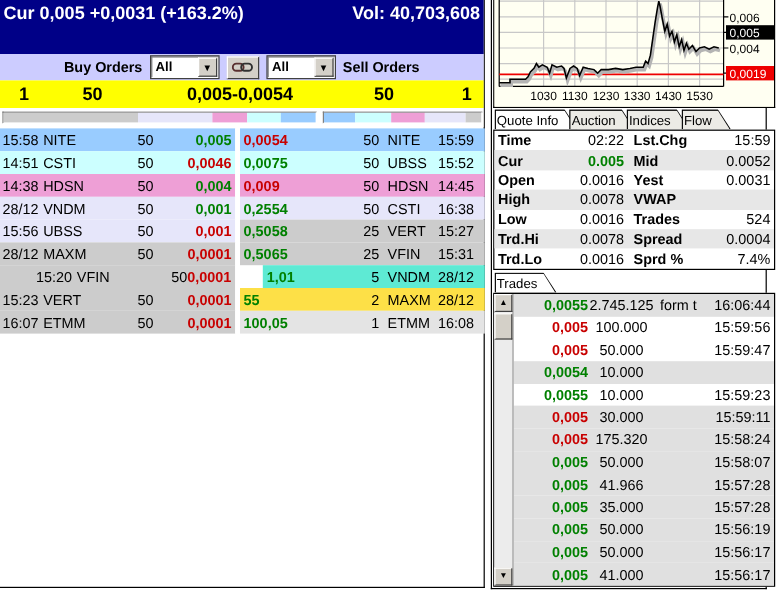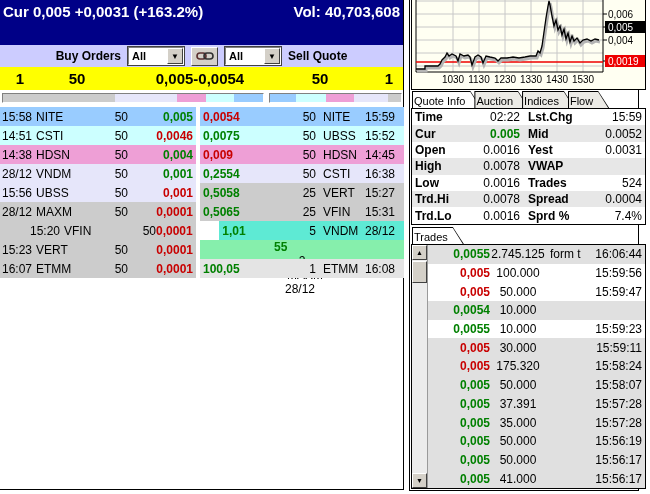--- a/index.html
+++ b/index.html
@@ -128,21 +128,21 @@
       <span class="link-btn">
         <svg width="18" height="10" viewBox="0 0 18 10">
           <rect x="1" y="2" width="9" height="6" rx="3" fill="none" stroke="#5a3030" stroke-width="1.6"></rect>
           <rect x="8" y="2" width="9" height="6" rx="3" fill="none" stroke="#303030" stroke-width="1.6"></rect>
         </svg>
       </span>
       <span class="dd">
         <span class="dd-val">All</span>
         <span class="dd-btn">▼</span>
       </span>
-      <span class="tlabel">Sell Quote</span>
+      <span class="tlabel">Sell Orders</span>
     </div>
 
     <div id="lw-summary">
       <span id="sum-bo">1</span>
       <span id="sum-bs">50</span>
       <span id="sum-in">0,005-0,0054</span>
       <span id="sum-ss">50</span>
       <span id="sum-so">1</span>
     </div>
 
@@ -270,21 +270,21 @@
           </div>
         </div>
         <div class="book-row">
           <div class="bh-left" style="background: rgb(204, 204, 204);">
             <span class="c-time">15:23</span>
             <span class="c-name">VERT</span>
             <span class="c-qty">50</span>
             <span class="c-price down">0,0001</span>
           </div>
           <div class="bh-gap"></div>
-          <div class="bh-right" style="background: #86efac; flex-direction: column;">
+          <div class="bh-right" style="background: #fde047;">
             <span class="c-price2 up">55</span>
             <span class="c-qty2">2</span>
             <span class="c-name2">MAXM</span>
             <span class="c-time2">28/12</span>
           </div>
         </div>
         <div class="book-row">
           <div class="bh-left" style="background: rgb(204, 204, 204);">
             <span class="c-time">16:07</span>
             <span class="c-name">ETMM</span>
@@ -442,21 +442,21 @@
             <span class="t-size">175.320</span>
             <span class="t-time">15:58:24</span>
           </div>
           <div class="t-row shade">
             <span class="t-price up">0,005</span>
             <span class="t-size">50.000</span>
             <span class="t-time">15:58:07</span>
           </div>
           <div class="t-row shade">
             <span class="t-price up">0,005</span>
-            <span class="t-size">37.391</span>
+            <span class="t-size">41.966</span>
             <span class="t-time">15:57:28</span>
           </div>
           <div class="t-row shade">
             <span class="t-price up">0,005</span>
             <span class="t-size">35.000</span>
             <span class="t-time">15:57:28</span>
           </div>
           <div class="t-row shade">
             <span class="t-price up">0,005</span>
             <span class="t-size">50.000</span>

